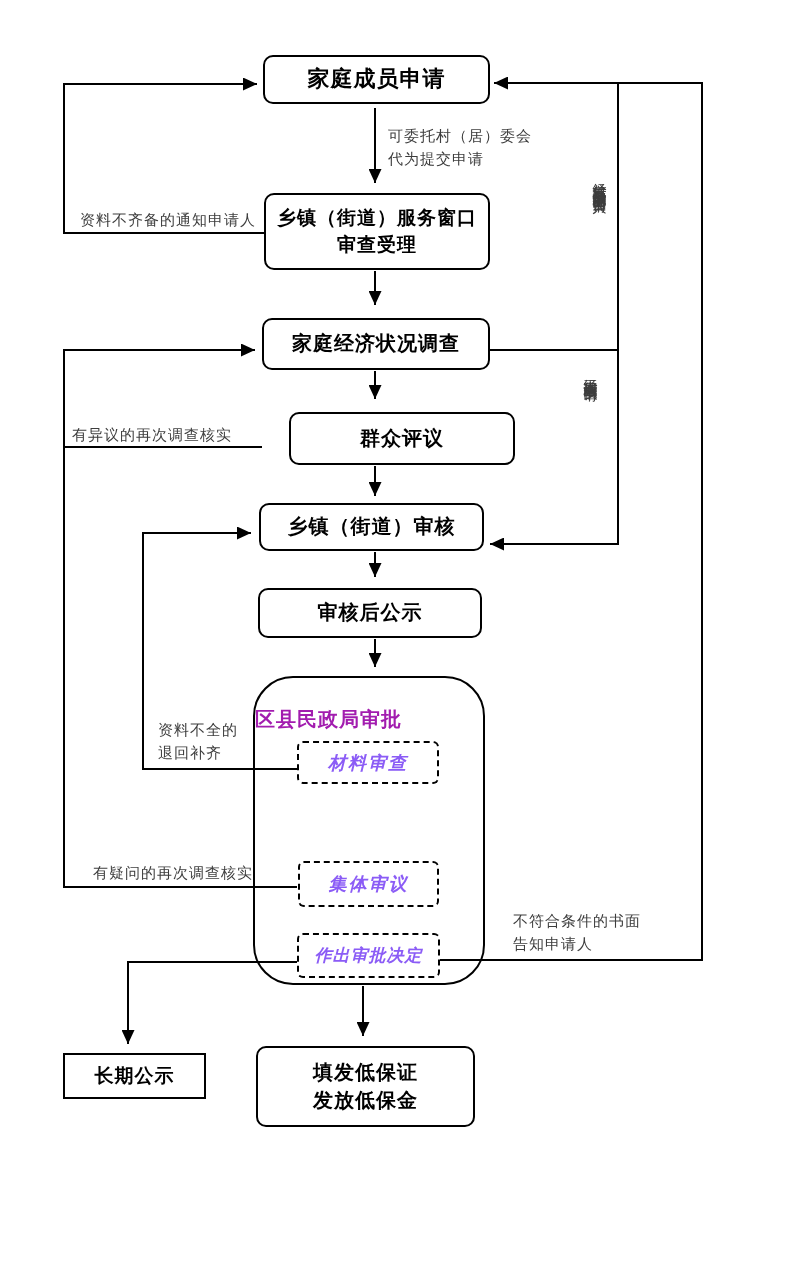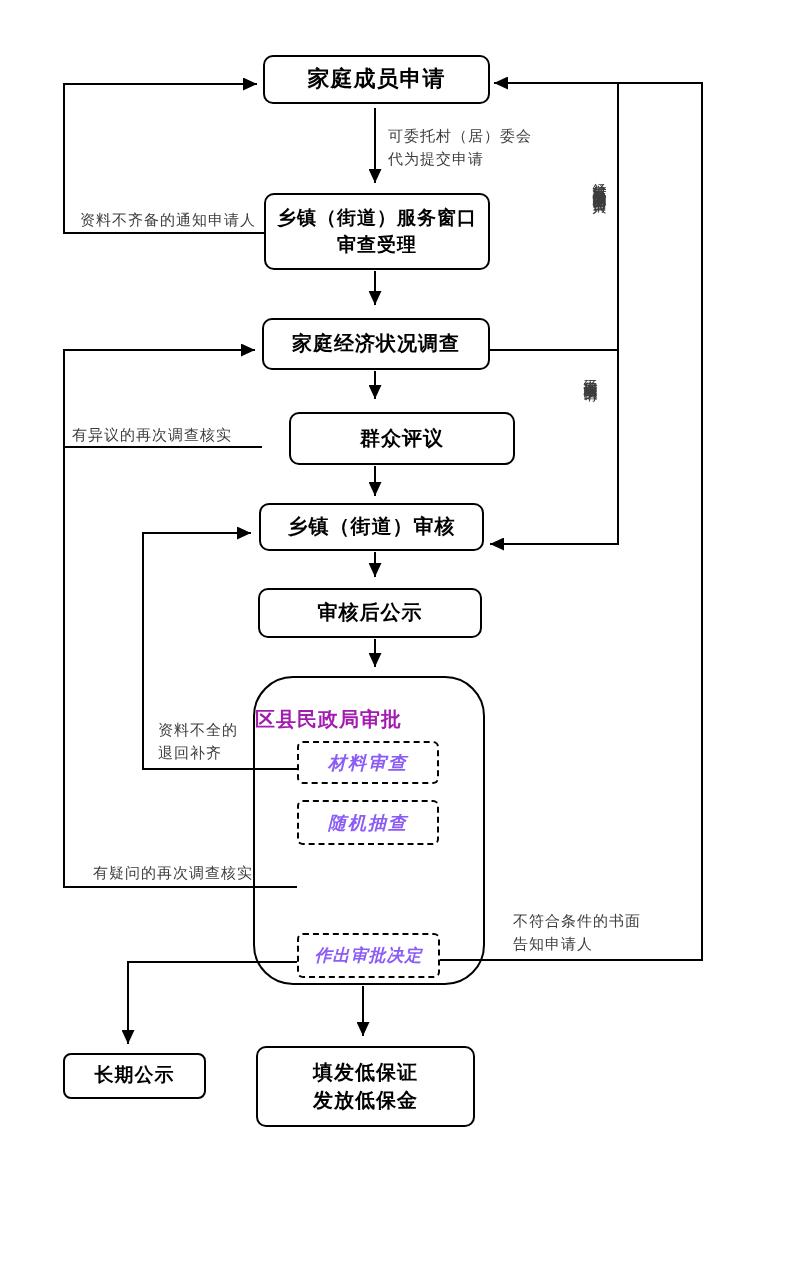--- a/index.html
+++ b/index.html
@@ -99,26 +99,26 @@
   <div class="node mid" style="left:262px;top:318px;width:228px;height:52px;">家庭经济状况调查</div>
 
   <div class="node mid" style="left:262px;top:412px;width:226px;height:53px;margin-left:27px;">群众评议</div>
 
   <div class="node mid" style="left:259px;top:503px;width:225px;height:48px;">乡镇（街道）审核</div>
 
   <div class="node mid" style="left:258px;top:588px;width:224px;height:50px;">审核后公示</div>
 
   <div class="dashed-node" style="left:297px;top:741px;width:142px;height:43px;">材料审查</div>
 
-  <div class="dashed-node" style="left:297px;top:800px;width:142px;height:45px;">随机抽查</div>
 
+  <div class="dashed-node" style="left:298px;top:861px;width:141px;height:46px;">集体审议</div>
 
   <div class="dashed-node" style="left:297px;top:933px;width:143px;height:45px;font-size:17px;letter-spacing:1px;">作出审批决定</div>
 
-  <div class="node two" style="left:63px;top:1053px;width:143px;height:46px;border-radius:8px;font-family:Liberation Mono, monospace;">长期公示</div>
+  <div class="node two" style="left:63px;top:1053px;width:143px;height:46px;border-radius:0;">长期公示</div>
 
   <div class="node mid" style="left:256px;top:1046px;width:219px;height:81px;">填发低保证
 发放低保金</div>
 
   <div class="ann" style="left:388px;top:126px;">可委托村（居）委会
 代为提交申请</div>
 
   <div class="ann" style="left:80px;top:210px;">资料不齐备的通知申请人</div>
 
   <div class="ann" style="left:72px;top:425px;">有异议的再次调查核实</div>

